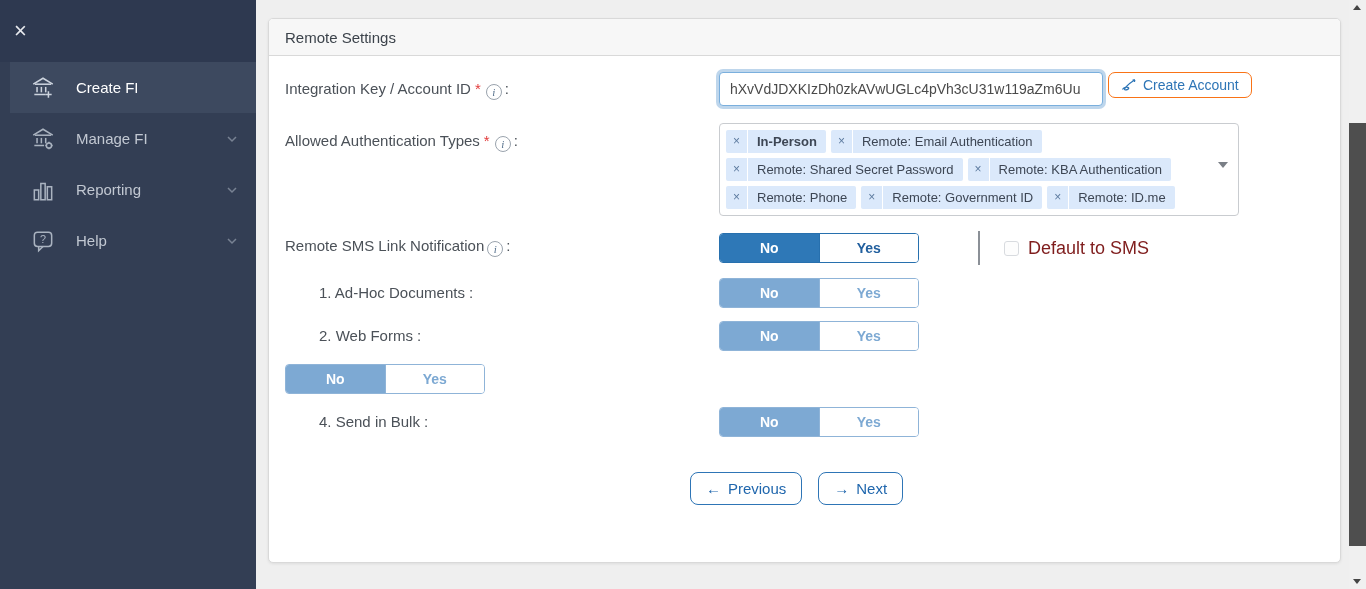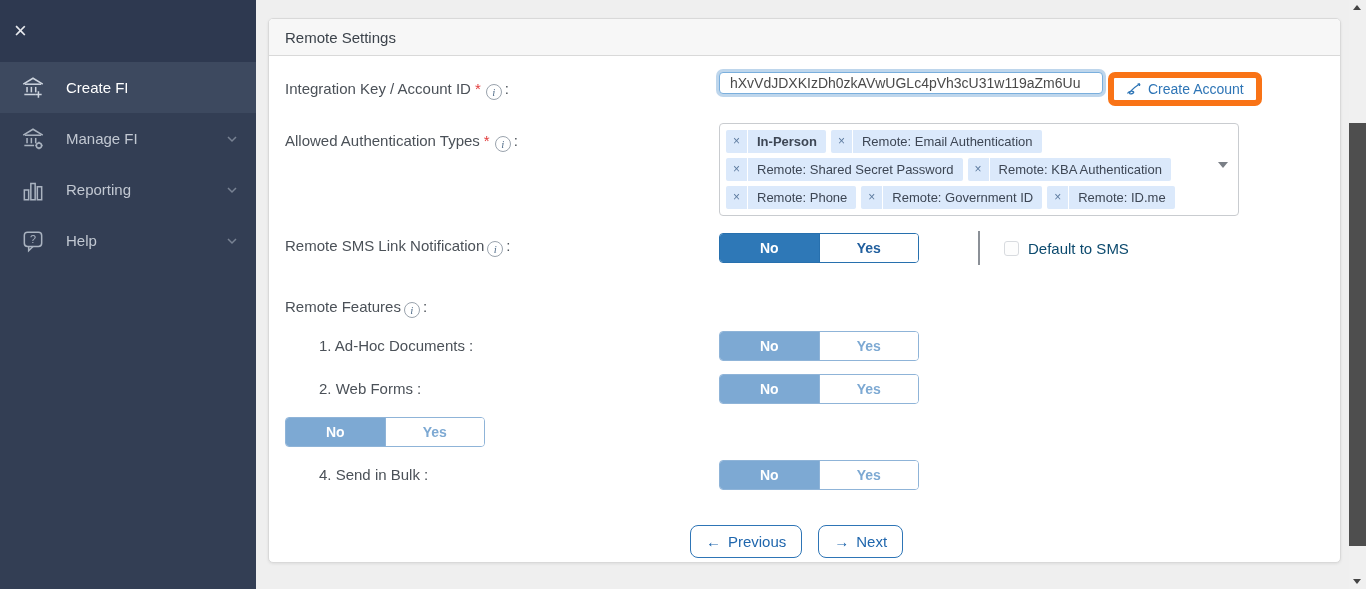--- a/index.html
+++ b/index.html
@@ -8,21 +8,21 @@
 
   
   .sidebar { width:256px; height:589px; background:#333e54; flex:0 0 256px; }
   .sidebar-header { height:62px; background:#2e3950; display:flex; align-items:center; padding:0 14px; }
   .close-btn { color:#e8eaee; font-size:22px; width:30px; cursor:pointer; font-weight:300; }
   .logo { font-size:27px; font-weight:bold; letter-spacing:.5px; white-space:nowrap; }
   .logo .white { color:#ffffff; }
   .logo .grad { background:linear-gradient(90deg,#ef4050 0%,#c43f9e 48%,#7b35e8 100%);
     -webkit-background-clip:text; background-clip:text; color:transparent; }
   .nav { padding-top:0; }
-  .nav-item { height:51px; display:flex; align-items:center; padding:0 18px 0 20px; color:#c2c8d2; font-size:15px; cursor:pointer; }
+  .nav-item { height:51px; display:flex; align-items:center; padding:0 18px 0 20px; color:#c2c8d2; font-size:15px; cursor:pointer;margin-left:10px; }
   .nav-item.active { background:#3d495f; color:#ffffff; }
   .nav-icon { width:28px; height:26px; margin-right:18px; flex:0 0 28px; display:flex; align-items:center; }
   .nav-label { flex:1; }
   .nav-chevron { width:12px; height:8px; opacity:.8; }
 
   
   .main { position:relative; flex:1; background:#efefef; }
   .panel { position:absolute; left:12px; top:18px; width:1073px; height:545px;
     background:#ffffff; border:1px solid #d9d9d9; border-radius:5px;
     box-shadow:0 1px 3px rgba(0,0,0,.08); overflow:hidden; }
@@ -34,24 +34,24 @@
   .flabel { font-size:15px; color:#4b5158; }
   .req { color:#e23b3b; margin:0 2px 0 4px; }
   .info-icon { display:inline-block; width:16px; height:16px; border:1px solid #9aa3ad; border-radius:50%;
     font-family:"Liberation Serif", serif; font-style:italic; font-size:11px; line-height:14px;
     text-align:center; color:#55708c; vertical-align:-2px; margin:0 3px 0 3px; }
 
   
   .row-key { margin-top:16px; }
   .row-key .flabel { line-height:34px; }
   .key-field-wrap { display:flex; align-items:flex-start; }
-  .key-input { width:384px; height:22px; border:1px solid #7aafdd; border-radius:4px;
+  .key-input { width:384px; height:34px; border:1px solid #7aafdd; border-radius:4px;
     box-shadow:0 0 0 3px rgba(136,181,221,.55); padding:0 10px; font-size:14px; color:#4a4a4a;
     font-family:"Liberation Sans", sans-serif; outline:none; }
-  .create-account-btn { margin-left:5px; height:34px; background:#ffffff; border:6px solid #f97316;
+  .create-account-btn { margin-left:5px; height:26px; background:#ffffff; border:1px solid #f97316;
     border-radius:7px; color:#2e75b6; font-size:14px; padding:0 12px; display:flex; align-items:center;
     gap:6px; cursor:pointer; font-family:"Liberation Sans", sans-serif; }
 
   
   .row-auth { margin-top:17px; }
   .row-auth .flabel { padding-top:8px; line-height:20px; }
   .multiselect { position:relative; width:520px; min-height:85px; border:1px solid #c9ccd0;
     border-radius:4px; background:#fff; padding:6px 30px 6px 6px; display:flex; flex-wrap:wrap;
     gap:5px 5px; align-content:flex-start; }
   .ms-caret { position:absolute; right:10px; top:38px; width:0; height:0;
@@ -72,21 +72,21 @@
   .toggle.disabled { border-color:#8fb4d8; }
   .toggle.disabled .half.no { background:#7da9d3; }
   .toggle.disabled .half.yes { color:#7da9d3; border-left:1px solid #8fb4d8; cursor:default; }
 
   
   .row-sms { margin-top:15px; }
   .row-sms .flabel { line-height:30px; }
   .sms-field { display:flex; align-items:center; }
   .vdivider { width:2px; height:34px; background:#8b9097; margin-left:59px; }
   .checkbox { width:15px; height:15px; border:1px solid #d8dbdf; border-radius:3px; background:#fdfdfd; margin-left:24px; }
-  .checkbox-label { margin-left:9px; font-size:15px; color:#0c4a6e; }
+  .checkbox-label { margin-left:9px; font-size:18px; color:#7f1d1d; }
 
   
   .row-rf-label { margin-top:33px; }
   .feature-row { display:grid; grid-template-columns:434px 1fr; margin-top:13px; }
   .feature-row .flabel { padding-left:34px; line-height:30px; color:#4b5158; }
 
   
   .btn-row { margin-top:35px; display:flex; justify-content:center; gap:16px; }
   .nav-btn { height:33px; background:#fff; border:1px solid #2e75b6; border-radius:8px; color:#1f66ad;
     font-size:15px; padding:0 15px; display:flex; align-items:center; gap:7px; cursor:pointer;
@@ -249,26 +249,20 @@
             <div class="toggle">
               <span class="half no">No</span>
               <span class="half yes">Yes</span>
             </div>
             <span class="vdivider"></span>
             <span class="checkbox"></span>
             <span class="checkbox-label">Default to SMS</span>
           </div>
         </div>
 
-        <div class="form-row row-rf-label">
-          <div class="flabel">
-            <span>Remote Features</span><span class="info-icon">i</span><span>:</span>
-          </div>
-          <div></div>
-        </div>
 
         <div class="feature-row">
           <div class="flabel">1. Ad-Hoc Documents :</div>
           <div>
             <div class="toggle disabled">
               <span class="half no">No</span>
               <span class="half yes">Yes</span>
             </div>
           </div>
         </div>

